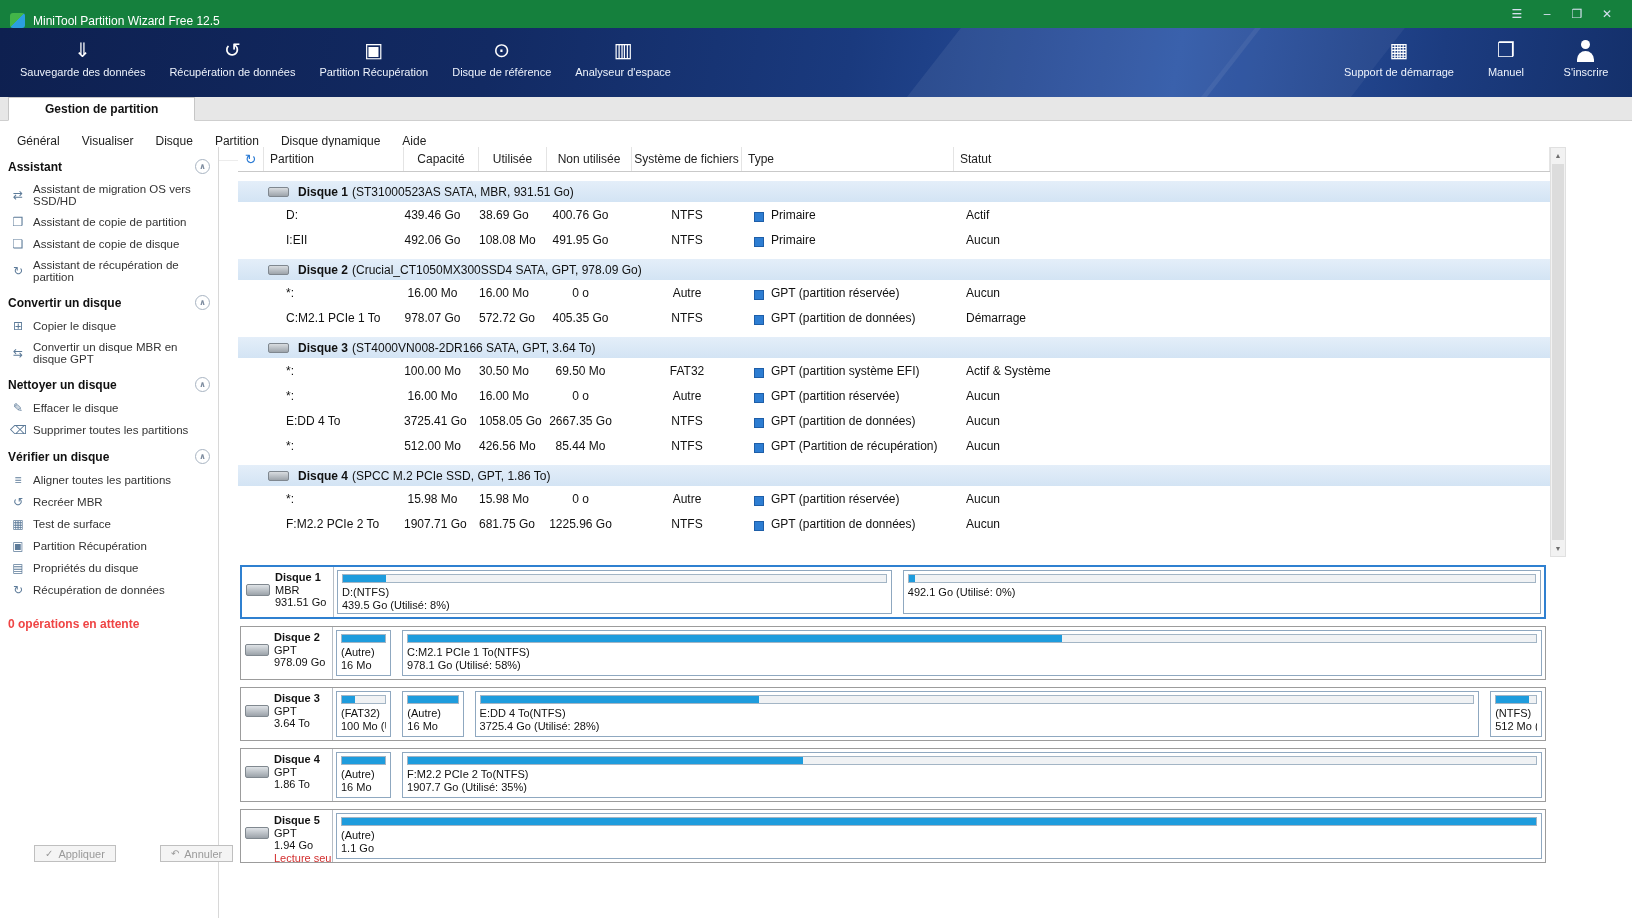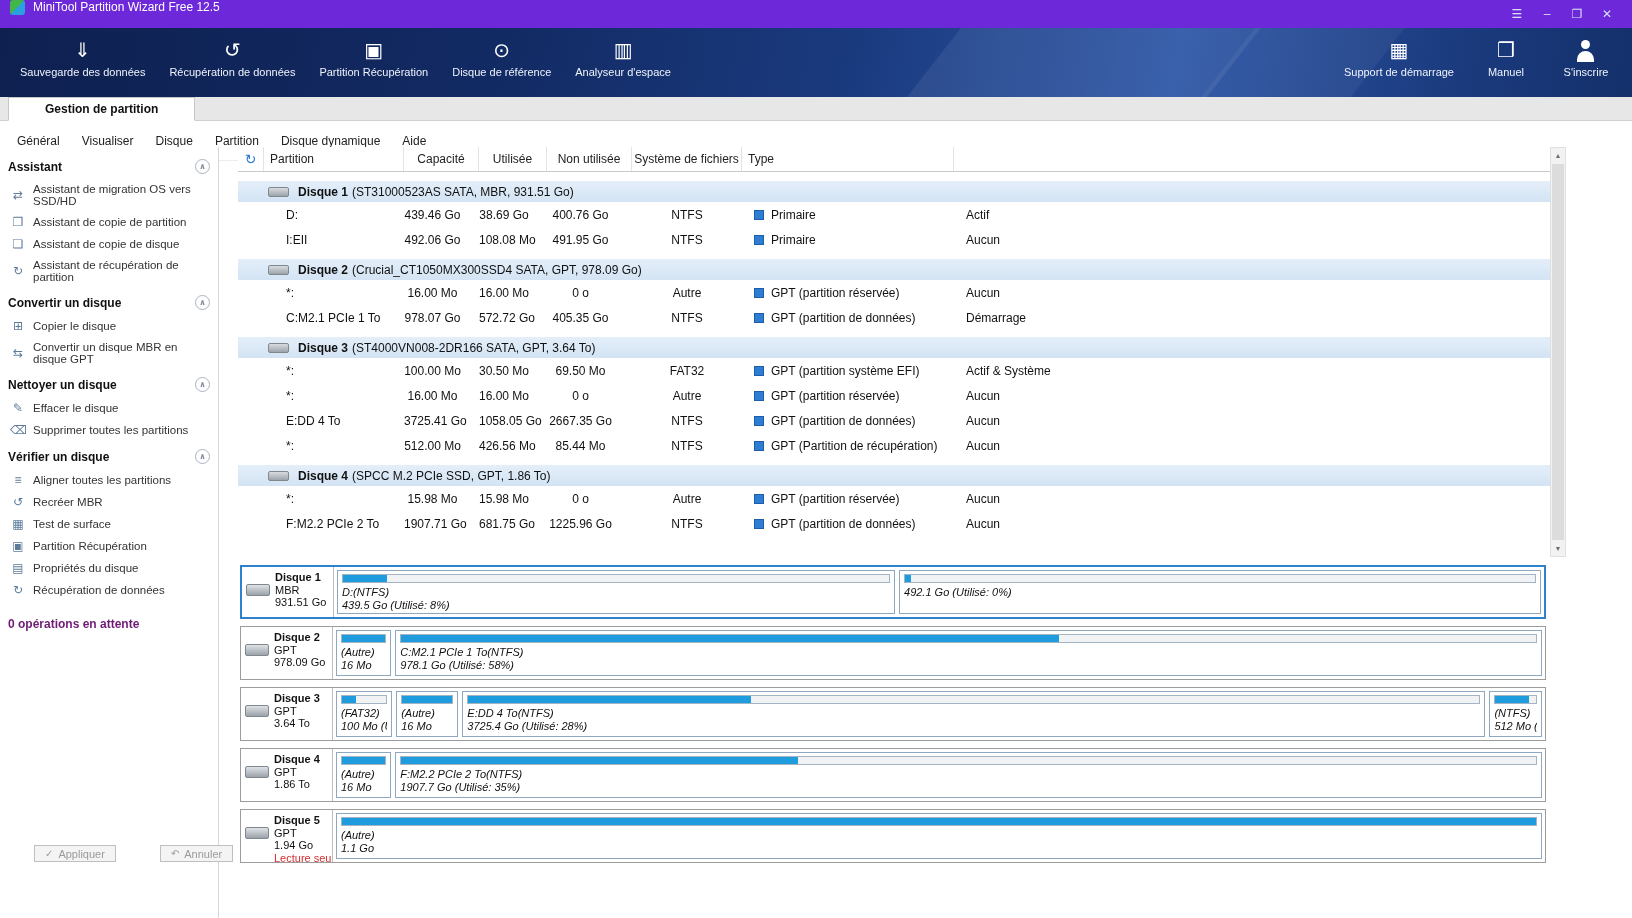--- a/index.html
+++ b/index.html
@@ -1,22 +1,22 @@
 <!DOCTYPE html>
 <html><head>
 <meta charset="utf-8">
 <style>
   html,body{margin:0;padding:0;}
   body{width:1632px;height:918px;position:relative;overflow:hidden;background:#fff;
        font-family:"Liberation Sans","DejaVu Sans",sans-serif;color:#111;}
   *{box-sizing:border-box;}
 
   
-  .titlebar{position:absolute;left:0;top:0;width:100%;height:28px;background:#6d28d9;
-            display:flex;align-items:flex-start;padding:0 10px;color:#fff;font-size:12px;z-index:5;}
+  .titlebar{position:absolute;left:0;top:0;width:100%;height:28px;background:#15803d;
+            display:flex;align-items:flex-end;padding:0 10px;color:#fff;font-size:12px;z-index:5;}
   .logo{width:15px;height:15px;border-radius:3px;margin-right:8px;flex:0 0 auto;
         background:linear-gradient(135deg,#43b649 0 50%,#2b9fe0 50% 100%);}
   .win-controls{margin-left:auto;display:flex;}
   .win-btn{width:30px;height:28px;display:flex;align-items:center;justify-content:center;
            color:#d7e0f0;font-size:12px;cursor:default;}
 
   
   .toolbar{position:absolute;left:0;top:28px;width:100%;height:69px;overflow:hidden;
            background:linear-gradient(100deg,#0e2050 0%,#122a63 30%,#1a3a7e 52%,#2c55a6 72%,#1c3c80 88%,#14306b 100%);}
   .toolbar::before{content:"";position:absolute;top:-40px;left:56%;width:300px;height:200px;
@@ -41,21 +41,21 @@
            display:flex;align-items:center;padding-left:6px;font-size:12px;border-bottom:1px solid #ececec;}
   .menu-item{padding:0 11px;color:#222;}
 
   
   .sidebar{position:absolute;left:0;top:147px;width:219px;bottom:0;background:#fff;border-right:1px solid #d8d8d8;padding-top:4px;}
   .sec-h{display:flex;align-items:center;padding:8px 8px 5px 8px;font-size:12px;font-weight:bold;color:#101010;}
   .sec-c{margin-left:auto;width:15px;height:15px;border:1px solid #a8b4c2;border-radius:50%;
          font-size:8px;color:#7e8da0;display:flex;align-items:center;justify-content:center;flex:0 0 auto;}
   .sb-item{display:flex;align-items:center;padding:4px 4px 4px 10px;font-size:11.5px;color:#333;}
   .sb-icn{width:16px;margin-right:7px;color:#5d7b99;font-size:12px;text-align:center;flex:0 0 auto;}
-  .pending{font-size:12px;font-weight:bold;padding:16px 8px 0 8px;color:#701a75;}
+  .pending{font-size:12px;font-weight:bold;padding:16px 8px 0 8px;color:#ef4444;}
   .sb-buttons{position:absolute;left:34px;bottom:56px;display:flex;}
   .btn{display:flex;align-items:center;height:17px;padding:0 10px;background:#f4f4f4;border:1px solid #bfbfbf;
        font-size:11px;color:#9a9a9a;margin-right:44px;white-space:nowrap;}
   .btn .b-icn{margin-right:5px;font-size:10px;}
 
   
   .main{position:absolute;left:238px;top:147px;right:0;bottom:0;background:#fff;}
   .table-area{position:absolute;left:0;top:0;width:1328px;height:410px;}
   .table-inner{position:absolute;left:0;top:0;right:16px;bottom:0;overflow:hidden;}
   .thead{display:grid;grid-template-columns:26px 140px 75px 68px 85px 110px 212px 1fr;height:25px;
@@ -65,40 +65,40 @@
   .refresh{color:#2b7bd4;font-size:14px;display:flex;align-items:center;justify-content:center;border-right:1px solid #e4e4e4;}
   .tbody{padding-top:2px;}
   .grp-row{height:21px;margin-top:7px;background:linear-gradient(#e4eef9,#d3e4f4);display:flex;align-items:center;
            padding-left:30px;font-size:12px;}
   .disk-icn{width:21px;height:10px;background:linear-gradient(#d8dce0,#9da4ab);border:1px solid #7f878f;border-radius:2px;margin-right:9px;flex:0 0 auto;}
   .grp-name{font-weight:bold;margin-right:4px;}
   .p-row{display:grid;grid-template-columns:26px 140px 75px 68px 85px 110px 212px 1fr;height:25px;align-items:center;font-size:12px;}
   .c-part{padding-left:22px;white-space:nowrap;}
   .c-num{text-align:center;padding-right:18px;white-space:nowrap;}
   .c-fs{text-align:center;}
-  .c-type{display:flex;align-items:center;padding-left:12px;white-space:nowrap;}
+  .c-type{display:flex;align-items:flex-end;padding-left:12px;white-space:nowrap;}
   .type-sq{width:10px;height:10px;background:#2d7dd2;border:1px solid #1e5ea8;margin-right:7px;flex:0 0 auto;}
   .c-status{padding-left:12px;white-space:nowrap;}
 
   
   .vscroll{position:absolute;right:0;top:0;bottom:0;width:16px;background:#f2f2f2;border:1px solid #e0e0e0;}
   .sc-btn{height:15px;display:flex;align-items:center;justify-content:center;font-size:7px;color:#6f6f6f;}
   .sc-btn.down{position:absolute;bottom:0;left:0;right:0;}
   .sc-thumb{position:absolute;left:1px;right:1px;top:16px;bottom:16px;background:#dcdcdc;}
 
   
   .diskmap{position:absolute;left:0;top:412px;right:0;bottom:0;background:#fff;padding-top:6px;}
   .dm-row{width:1306px;height:54px;margin:0 0 7px 2px;border:1px solid #9c9c9c;display:flex;background:#fff;}
   .dm-row.sel{border:2px solid #2f80d0;}
   .dm-label{flex:0 0 92px;border-right:1px solid #b7bec6;padding:4px 2px 2px 4px;display:flex;overflow:hidden;}
   .dm-disk-icn{width:24px;height:12px;margin:13px 5px 0 0;background:linear-gradient(#dfe3e7,#9ba2a9);border:1px solid #80888f;border-radius:2px;flex:0 0 auto;}
   .dm-lt{font-size:11px;line-height:12.5px;white-space:nowrap;}
   .dm-name{font-weight:bold;}
   .dm-ro{color:#d32f2f;}
-  .dm-parts{flex:1;display:flex;padding:3px;gap:4px;overflow:hidden;font-style:italic;}
+  .dm-parts{flex:1;display:flex;padding:3px;gap:11px;overflow:hidden;}
   .dm-blk{border:1px solid #8fa8c0;padding:2px 4px 0 4px;overflow:hidden;min-width:0;background:#fff;}
   .u-bar{height:9px;border:1px solid #a3b5c5;background:#f0f2f4;margin:1px 0 3px 0;}
   .u-fill{height:100%;background:#1e9cdd;}
   .dm-l1,.dm-l2{font-size:11px;line-height:13px;white-space:nowrap;overflow:hidden;}
 </style>
 </head>
 <body>
 
 <div class="titlebar">
   <span class="logo"></span>
@@ -257,20 +257,21 @@
   <div class="table-area">
     <div class="table-inner">
       <div class="thead">
           <div class="refresh">↻</div>
           <div class="th">Partition</div>
           <div class="th ctr">Capacité</div>
           <div class="th ctr">Utilisée</div>
           <div class="th ctr">Non utilisée</div>
           <div class="th ctr">Système de fichiers</div>
           <div class="th">Type</div>
+          <div class="th">Statut</div>
         </div>
       <div class="tbody">
           <div class="grp-row">
             <span class="disk-icn"></span>
             <span class="grp-name">Disque 1</span>
             <span>(ST31000523AS SATA, MBR, 931.51 Go)</span>
           </div>
           <div class="p-row">
             <div></div>
             <div class="c-part">D:</div>

